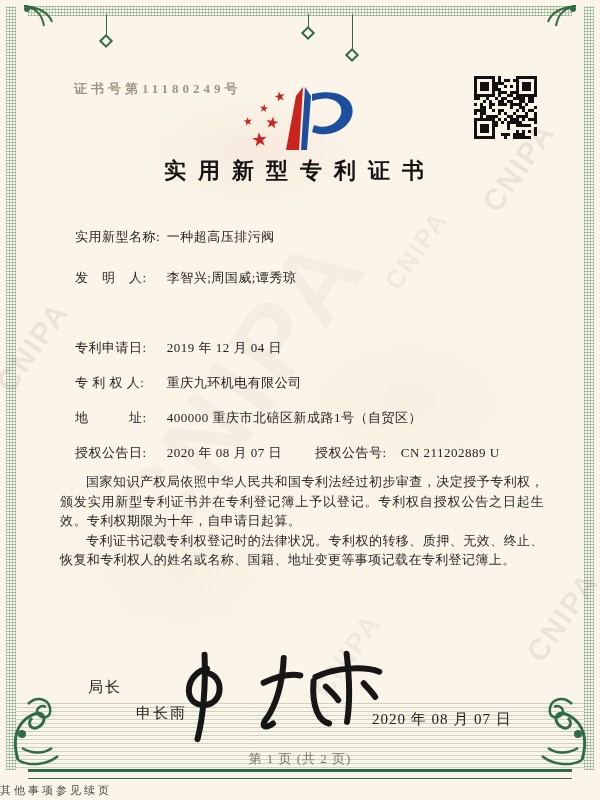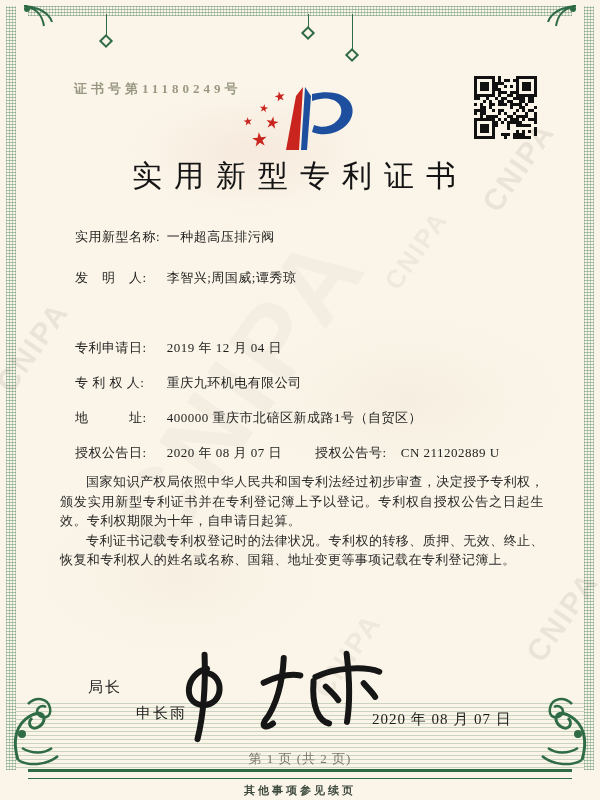--- a/index.html
+++ b/index.html
@@ -49,40 +49,40 @@
   
   .cert-no{position:absolute;left:74px;top:80px;font-size:13px;color:#8f9078;
     letter-spacing:4px;font-weight:bold;opacity:.9;}
   .qr{position:absolute;left:474px;top:76px;width:63px;height:63px;
     display:grid;grid-template-columns:repeat(21,3px);grid-template-rows:repeat(21,3px);}
   .qr i{display:block;}
   .qr i.b{background:#111;}
   .logo{position:absolute;left:232px;top:84px;width:136px;height:70px;}
   .logo .star{position:absolute;color:#c9241e;line-height:1;}
   .title{position:absolute;left:0;right:0;top:156px;text-align:center;
-    font-size:30px;font-weight:normal;letter-spacing:12px;color:#141414;}
+    font-size:22px;font-weight:bold;letter-spacing:12px;color:#141414;}
   
   .frow{position:absolute;left:75px;right:40px;font-size:13px;color:#1f1f1d;
     letter-spacing:0.5px;white-space:nowrap;}
   .frow .lab{display:inline-block;width:88px;}
   .pair2{position:absolute;left:240px;top:0;}
   .pair2 .lab{width:82px;}
   
   .body-text{position:absolute;left:60px;right:56px;top:472px;
     font-size:13px;line-height:19.5px;text-align:justify;color:#2a2a28;letter-spacing:0.4px;}
   .body-text p{margin:0;text-indent:2em;}
   
   .officer-title{position:absolute;left:88px;top:678px;font-size:15px;color:#222;letter-spacing:2px;}
   .officer-name{position:absolute;left:88px;top:704px;font-size:15px;color:#222;letter-spacing:2px;margin-left:48px;}
   .sig{position:absolute;left:168px;top:646px;width:235px;height:96px;transform:rotate(-2deg);}
   .issue-date{position:absolute;left:372px;top:710px;font-size:15px;color:#1d1d1b;letter-spacing:1px;}
   .page-no{position:absolute;left:0;right:0;top:750px;text-align:center;
     font-size:13px;color:#77776a;letter-spacing:1px;}
-  .footer-note{position:absolute;left:0;right:0;top:783px;text-align:center;
-    font-size:11px;color:#3f4a3f;letter-spacing:3px;font-weight:bold;}
+  .footer-note{position:absolute;left:0;right:0;top:783px;
+    font-size:11px;color:#3f4a3f;letter-spacing:3px;font-weight:normal;}
 </style>
 </head>
 <body>
 
 <div class="page">
 
   <div class="mesh band-top"></div>
   <div class="mesh band-left"></div>
   <div class="mesh band-right"></div>
   <div class="bottom-band"></div>

